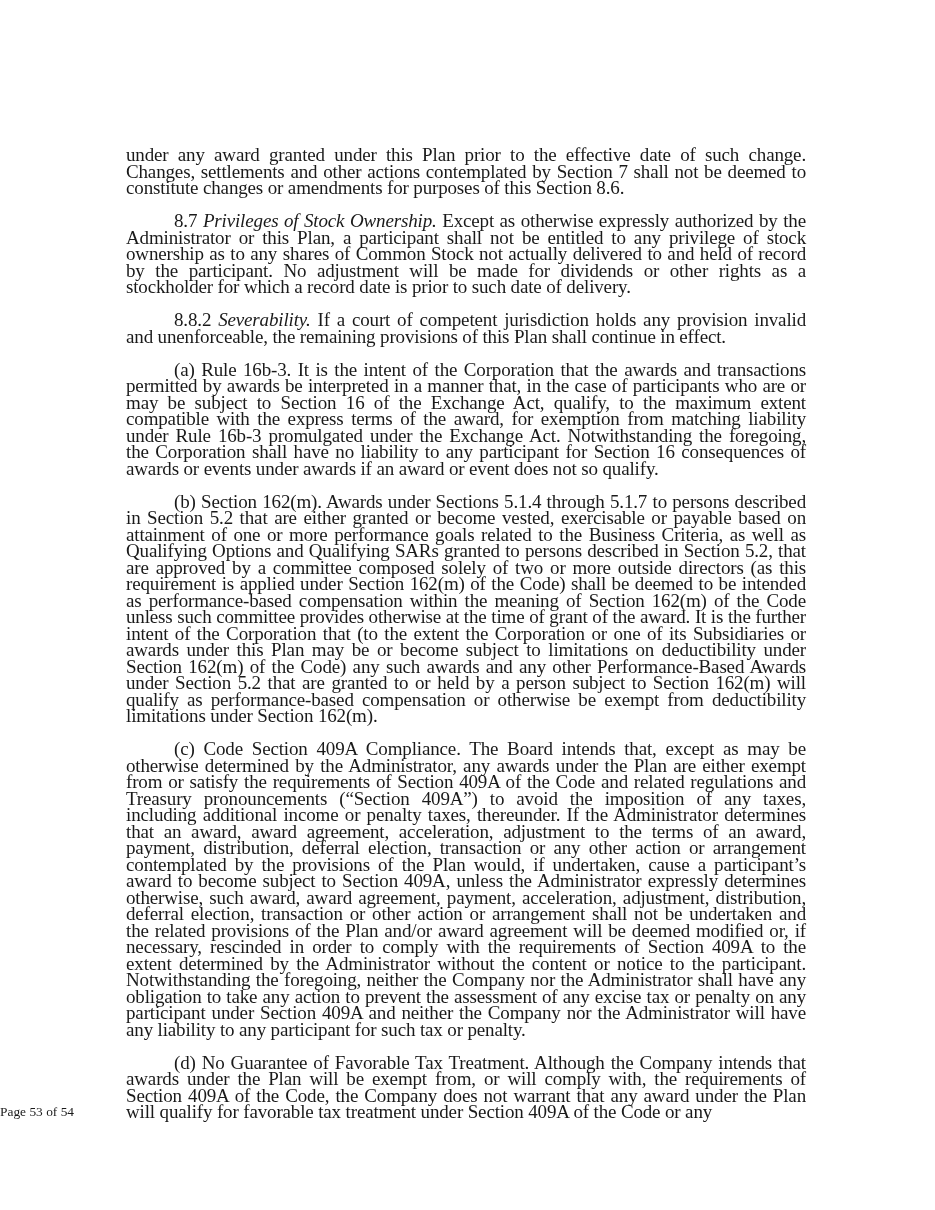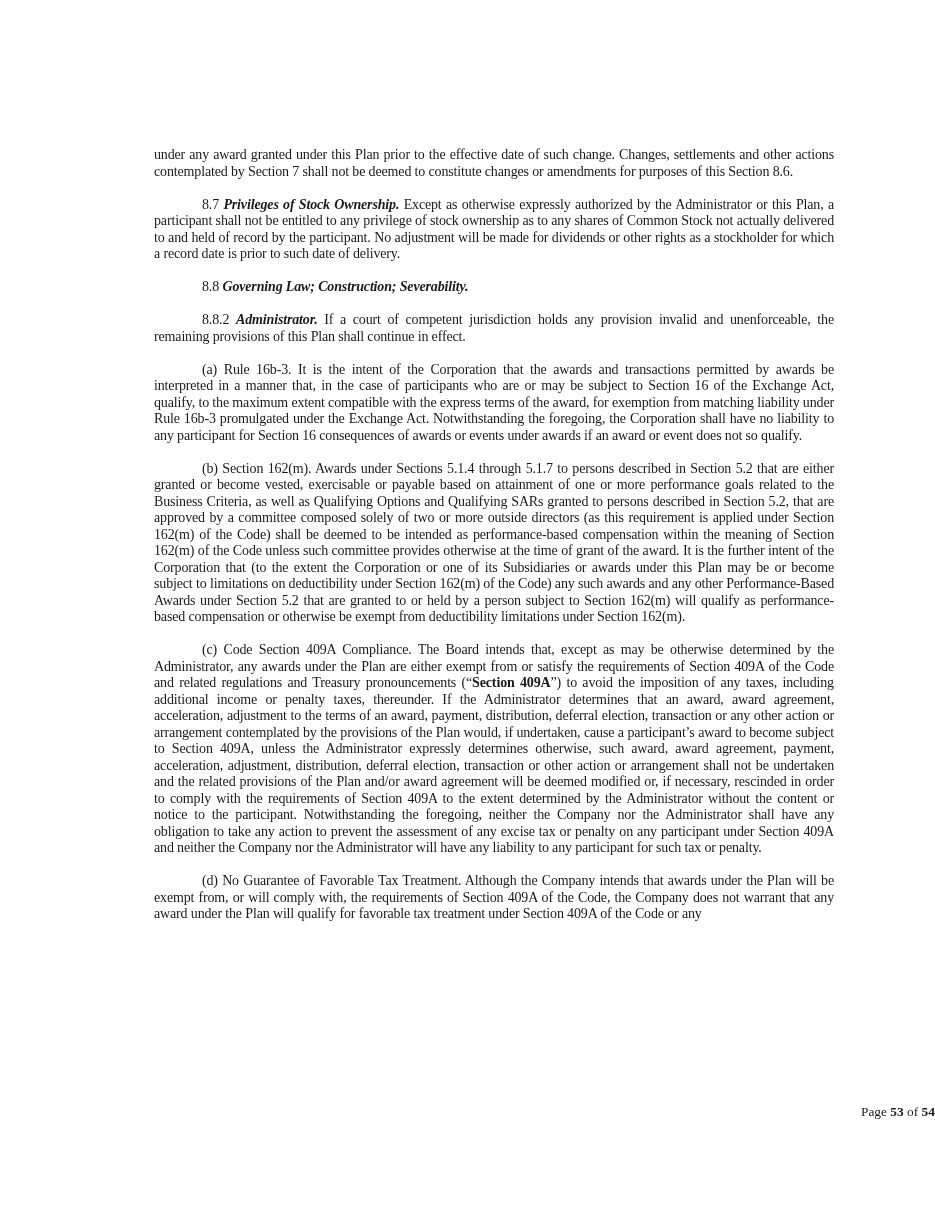--- a/index.html
+++ b/index.html
@@ -8,61 +8,56 @@
     background: #ffffff;
     overflow: hidden;
     position: relative;
     font-family: "Liberation Serif", "DejaVu Serif", serif;
     color: #1a1a1a;
   }
   .page {
     position: absolute;
     left: 126px; top: 147px;
     width: 680px;
-    font-size: 14px;
+    font-size: 19px;
     line-height: 16.5px;
     text-align: justify;
     letter-spacing: -0.15px;
-    margin-left: 28px;
   }
   .para { margin: 0 0 16.5px 0; }
   .indent { text-indent: 48px; }
   .num { font-weight: normal; }
-  .ititle { font-style: italic; font-weight: bold; }
+  .ititle { font-style: italic; font-weight: normal; }
   .ital { }
-  .bold { font-weight: bold; }
+  .bold { font-weight: normal; }
   .footer {
     position: absolute;
     left: 0; width: 935px;
     top: 1104px;
-    text-align: right;
+    text-align: left;
     font-size: 13.4px;
   }
 </style>
 </head>
 <body>
 
 <div class="page">
 
   <p class="para">under any award granted under this Plan prior to the effective date of such change. Changes, settlements and other actions contemplated by Section 7 shall not be deemed to constitute changes or amendments for purposes of this Section 8.6.</p>
 
   <p class="para indent">
     <span class="num">8.7</span>
     <span class="ititle">Privileges of Stock Ownership.</span><span> Except as otherwise expressly authorized by the Administrator or this Plan, a participant shall not be entitled to any privilege of stock ownership as to any shares of Common Stock not actually delivered to and held of record by the participant. No adjustment will be made for dividends or other rights as a stockholder for which a record date is prior to such date of delivery.</span>
   </p>
 
-  <p class="para indent">
-    <span class="num">8.8</span>
-    <span class="ititle">Governing Law; Construction; Severability.</span>
-  </p>
 
 
   <p class="para indent">
     <span class="num">8.8.2</span>
-    <span class="ititle">Administrator.</span><span> If a court of competent jurisdiction holds any provision invalid and unenforceable, the remaining provisions of this Plan shall continue in effect.</span>
+    <span class="ititle">Severability.</span><span> If a court of competent jurisdiction holds any provision invalid and unenforceable, the remaining provisions of this Plan shall continue in effect.</span>
   </p>
 
 
   <p class="para indent"><span>(a) </span><span class="ital">Rule 16b-3.</span><span> It is the intent of the Corporation that the awards and transactions permitted by awards be interpreted in a manner that, in the case of participants who are or may be subject to Section 16 of the Exchange Act, qualify, to the maximum extent compatible with the express terms of the award, for exemption from matching liability under Rule 16b-3 promulgated under the Exchange Act. Notwithstanding the foregoing, the Corporation shall have no liability to any participant for Section 16 consequences of awards or events under awards if an award or event does not so qualify.</span></p>
 
   <p class="para indent"><span>(b) </span><span class="ital">Section 162(m).</span><span> Awards under Sections 5.1.4 through 5.1.7 to persons described in Section 5.2 that are either granted or become vested, exercisable or payable based on attainment of one or more performance goals related to the Business Criteria, as well as Qualifying Options and Qualifying SARs granted to persons described in Section 5.2, that are approved by a committee composed solely of two or more outside directors (as this requirement is applied under Section 162(m) of the Code) shall be deemed to be intended as performance-based compensation within the meaning of Section 162(m) of the Code unless such committee provides otherwise at the time of grant of the award. It is the further intent of the Corporation that (to the extent the Corporation or one of its Subsidiaries or awards under this Plan may be or become subject to limitations on deductibility under Section 162(m) of the Code) any such awards and any other Performance-Based Awards under Section 5.2 that are granted to or held by a person subject to Section 162(m) will qualify as performance-based compensation or otherwise be exempt from deductibility limitations under Section 162(m).</span></p>
 
   <p class="para indent"><span>(c) </span><span class="ital">Code Section 409A Compliance.</span><span> The Board intends that, except as may be otherwise determined by the Administrator, any awards under the Plan are either exempt from or satisfy the requirements of Section 409A of the Code and related regulations and Treasury pronouncements (“</span><span class="bold">Section 409A</span><span>”) to avoid the imposition of any taxes, including additional income or penalty taxes, thereunder. If the Administrator determines that an award, award agreement, acceleration, adjustment to the terms of an award, payment, distribution, deferral election, transaction or any other action or arrangement contemplated by the provisions of the Plan would, if undertaken, cause a participant’s award to become subject to Section 409A, unless the Administrator expressly determines otherwise, such award, award agreement, payment, acceleration, adjustment, distribution, deferral election, transaction or other action or arrangement shall not be undertaken and the related provisions of the Plan and/or award agreement will be deemed modified or, if necessary, rescinded in order to comply with the requirements of Section 409A to the extent determined by the Administrator without the content or notice to the participant. Notwithstanding the foregoing, neither the Company nor the Administrator shall have any obligation to take any action to prevent the assessment of any excise tax or penalty on any participant under Section 409A and neither the Company nor the Administrator will have any liability to any participant for such tax or penalty.</span></p>
 
   <p class="para indent"><span>(d) </span><span class="ital">No Guarantee of Favorable Tax Treatment.</span><span> Although the Company intends that awards under the Plan will be exempt from, or will comply with, the requirements of Section 409A of the Code, the Company does not warrant that any award under the Plan will qualify for favorable tax treatment under Section 409A of the Code or any</span></p>

